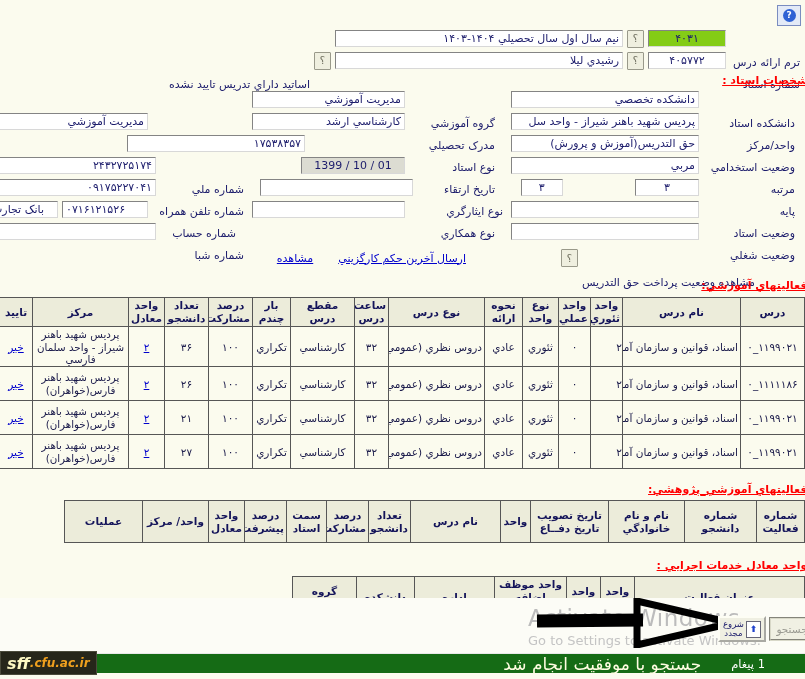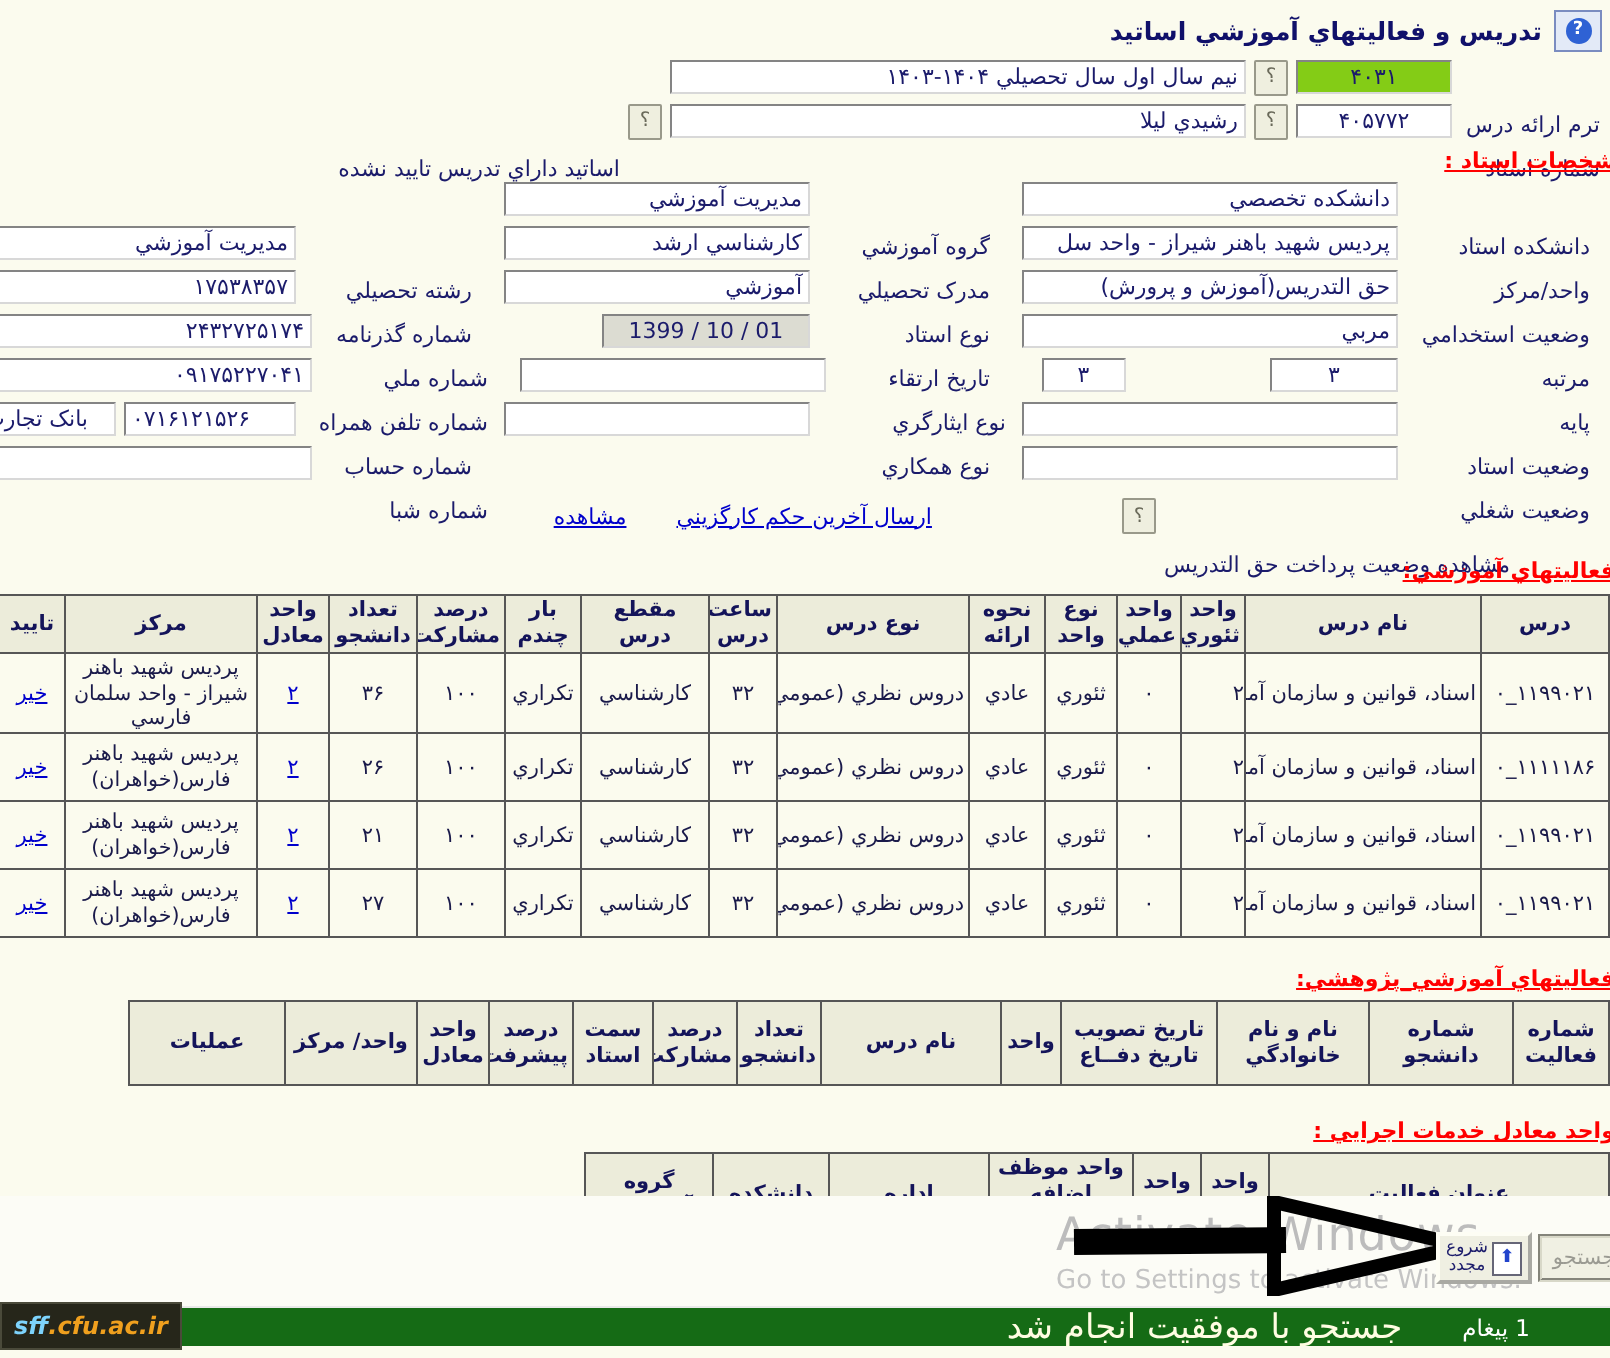--- a/index.html
+++ b/index.html
@@ -49,31 +49,30 @@
   .wm2{position:absolute;left:528px;top:633px;font-size:13px;color:#c4c4c4;direction:ltr;}
   .arrow-svg{position:absolute;left:533px;top:598px;width:207px;height:50px;}
   .restart{position:absolute;right:39px;top:616px;width:48px;height:26px;background:#efefe2;border:2px outset #fdfdf4;display:flex;align-items:center;justify-content:center;gap:2px;padding:0 1px;box-sizing:border-box;}
   .ricon{width:13px;height:15px;background:#fff;border:1px solid #667;display:flex;align-items:center;justify-content:center;color:#2244cc;font-size:9px;font-weight:bold;flex:0 0 auto;}
   .rtxt{font-size:8.5px;line-height:1.1;color:#1b1b6b;text-align:center;white-space:pre-line;}
   .searchfrag{position:absolute;right:-10px;top:617px;width:46px;height:24px;background:#f0f0e3;border:2px groove #d8d8c8;color:#9a9a92;font-size:10.5px;display:flex;align-items:center;justify-content:center;box-sizing:border-box;}
   .statusbar{position:absolute;left:0;right:0;bottom:6px;height:19px;background:#156B15;border-top:1px solid #e9e9e9;display:flex;align-items:center;color:#fff;}
   .st-badge{margin-right:40px;font-size:11.5px;color:#ffffff;white-space:nowrap;}
   .st-msg{margin-right:30px;font-size:17px;color:#fffde2;white-space:nowrap;}
   .sitebadge{position:absolute;left:0;bottom:4px;height:22px;background:#26261a;border:1px solid #4a4a3a;display:flex;align-items:center;direction:ltr;padding:0 6px;font-style:italic;font-weight:bold;}
-  .sb-a{color:#7dd3fc;font-size:12px;}
+  .sb-a{color:#fef9c3;font-size:16px;}
   .sb-b{color:#f0a01e;font-size:12px;}
 </style>
 </head>
 <body>
 
 <div class="hdr">
   <span class="helpbox">
       <span class="helpdot">?</span>
     </span>
-  <span class="title">تدريس و فعاليتهاي آموزشي اساتيد</span>
 </div>
 
 <div class="frow">
   <span class="lbl tl">ترم ارائه درس</span>
   <span class="box tb sel">۴۰۳۱</span>
   <span class="qbtn">؟</span>
   <span class="box wb">نيم سال اول سال تحصيلي ۱۴۰۴-۱۴۰۳</span>
 </div>
 
 <div class="frow">
@@ -105,21 +104,20 @@
     <span class="box c2f">كارشناسي ارشد</span>
     <span class="gap"></span>
     <span class="lbl c3l">رشته تحصيلي</span>
     <span class="box c3f">مديريت آموزشي</span>
   </div>
   <div class="frow">
     <span class="lbl c1l">وضعيت استخدامي</span>
     <span class="box c1f">حق التدريس(آموزش و پرورش)</span>
     <span class="gap"></span>
     <span class="lbl c2l">نوع استاد</span>
-    <span class="box c2f">آموزشي</span>
     <span class="gap"></span>
     <span class="lbl c3l">شماره گذرنامه</span>
     <span class="box c3f">۱۷۵۳۸۳۵۷</span>
   </div>
   <div class="frow">
     <span class="lbl c1l">مرتبه</span>
     <span class="box c1f">مربي</span>
     <span class="gap"></span>
     <span class="lbl c2l">تاريخ ارتقاء</span>
     <span class="c2f inner">

